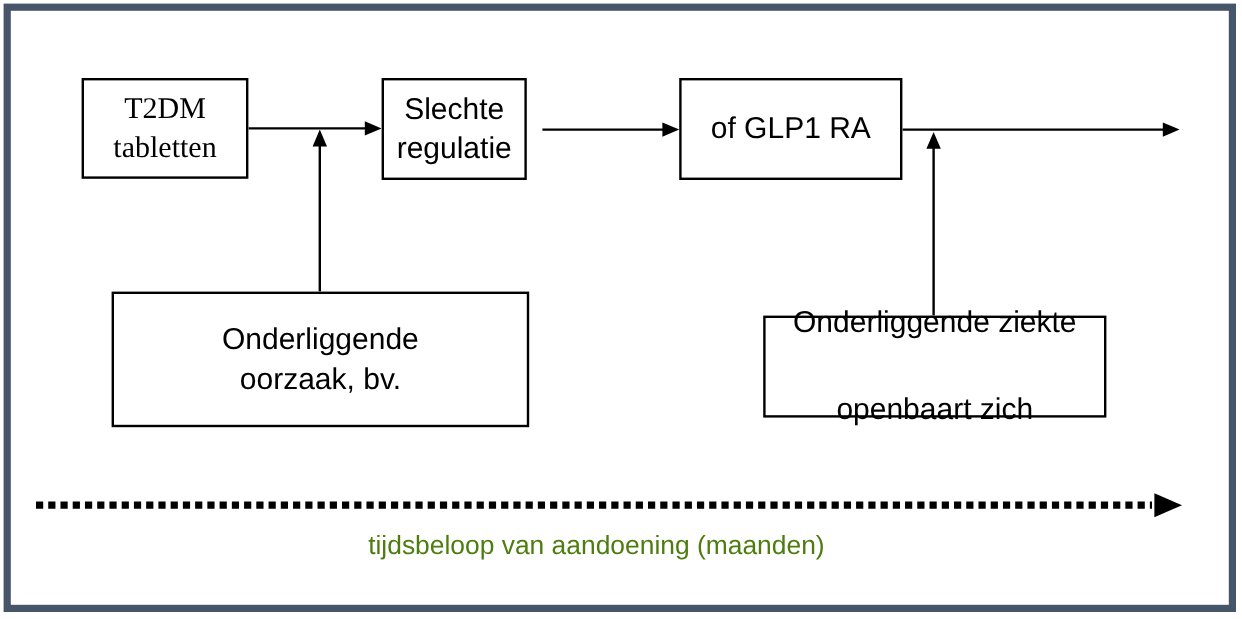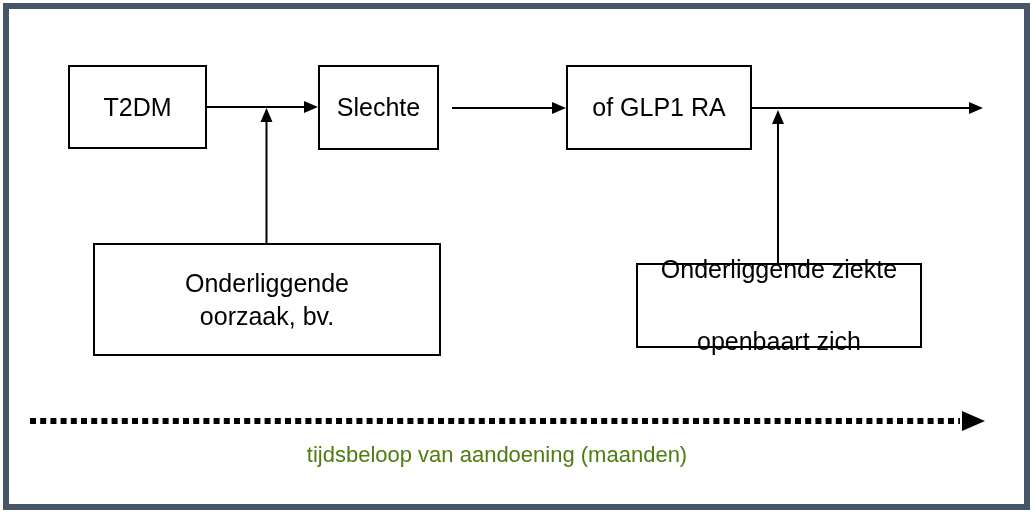--- a/index.html
+++ b/index.html
@@ -54,21 +54,21 @@
     display: flex;
     flex-direction: column;
     justify-content: center;
     align-items: center;
     text-align: center;
     font-size: 25px;
     line-height: 33px;
     color: #000000;
     white-space: nowrap;
   }
-  .box-t2dm      { left: 68px;  top: 65px;  width: 139px; height: 84px; }
+  .box-t2dm      { left: 68px;  top: 65px;  width: 139px; height: 84px; font-family: Liberation Serif, serif; }
   .box-slechte   { left: 318px; top: 65px;  width: 121px; height: 85px; }
   .box-start     { left: 566px; top: 65px;  width: 186px; height: 85px; }
   .box-oorzaak   { left: 93px;  top: 243px; width: 348px; height: 113px; }
   .box-ziekte    { left: 636px; top: 263px; width: 286px; height: 85px; gap: 39px; }
   .timeline-label {
     position: absolute;
     left: 0;
     right: 41px;
     top: 441px;
     text-align: center;
@@ -112,24 +112,26 @@
     </g>
 
     <g>
       <line class="dotted" x1="30" y1="421" x2="960" y2="421"></line>
       <polygon points="985,421 962,411 962,431"></polygon>
     </g>
   </svg>
 
   <div class="box box-t2dm">
     <div>T2DM</div>
+    <div>tabletten</div>
   </div>
 
   <div class="box box-slechte">
     <div>Slechte</div>
+    <div>regulatie</div>
   </div>
 
   <div class="box box-start">
     <div>of GLP1 RA</div>
   </div>
 
   <div class="box box-oorzaak">
     <div>Onderliggende</div>
     <div>oorzaak, bv.</div>
   </div>

